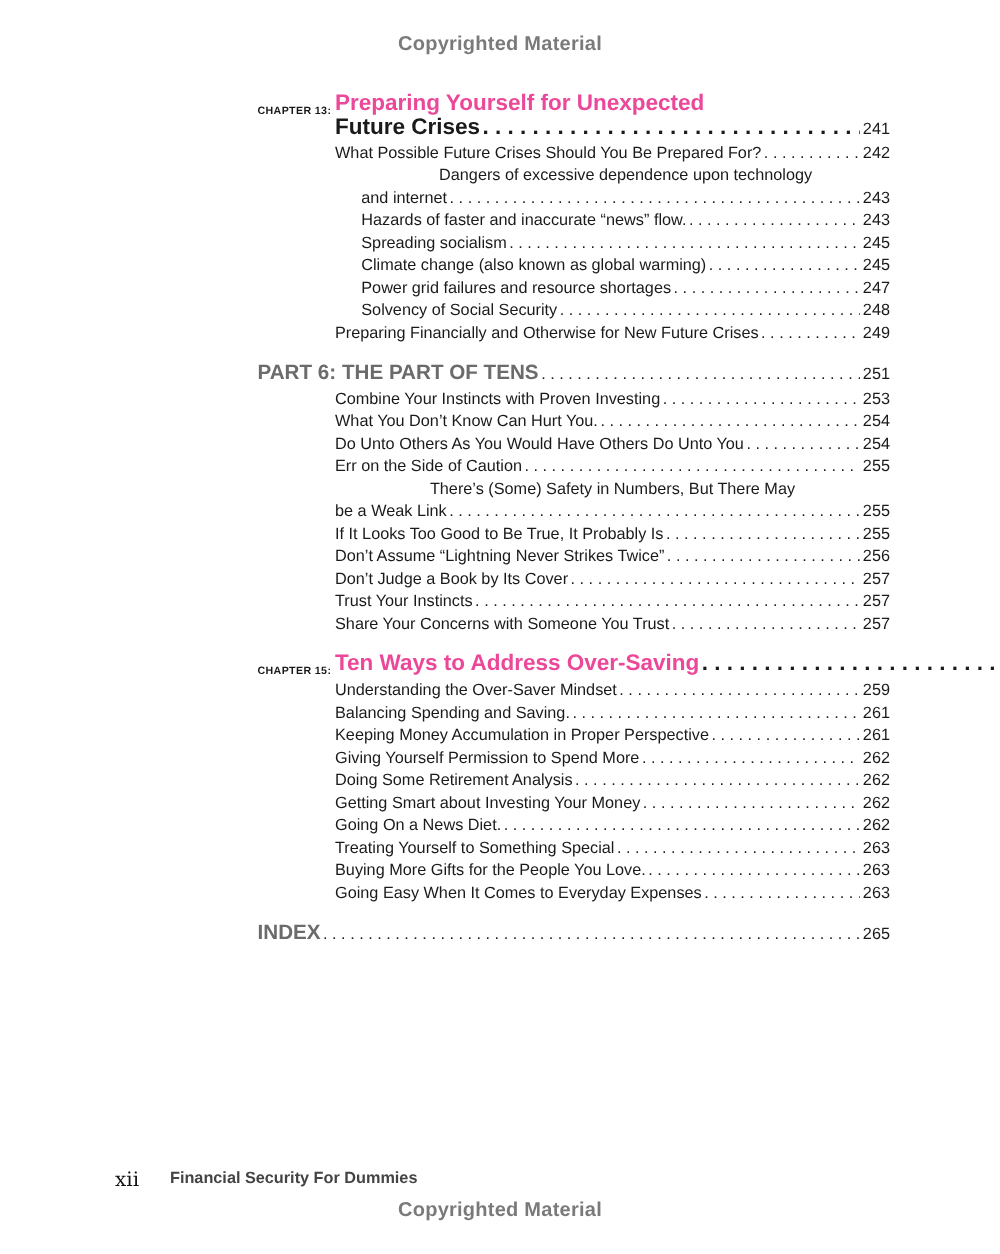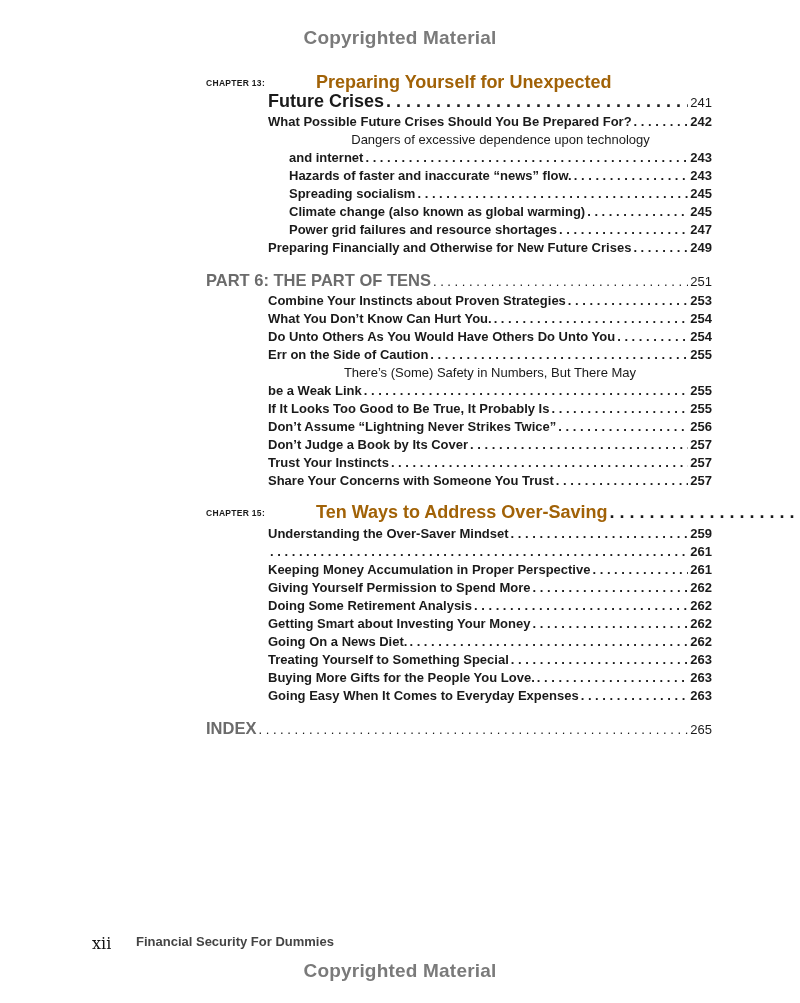--- a/index.html
+++ b/index.html
@@ -1,34 +1,34 @@
 <!DOCTYPE html>
 <html><head>
 <meta charset="utf-8">
 <style>
   html, body { margin:0; padding:0; background:#fff; }
   body { width:800px; height:1003px; position:relative; overflow:hidden;
          font-family:"Liberation Sans", sans-serif; color:#1a1a1a; }
   .watermark { position:absolute; left:0; width:800px; text-align:center;
                font-family:"Liberation Sans", sans-serif; font-weight:bold;
-               font-size:19px; color:#7a7a7a; letter-spacing:0.2px; }
+               font-size:16px; color:#7a7a7a; letter-spacing:0.2px; }
   .wm-top { top:27px; }
   .wm-bottom { top:960px; }
 
   .toc { position:absolute; left:206px; top:72px; width:506px; }
-  .row { display:flex; align-items:baseline; white-space:nowrap;font-weight:bold; }
+  .row { display:flex; align-items:baseline; white-space:nowrap; }
   .row .label { flex:0 0 auto; }
   .row .dots { flex:1 1 auto; overflow:hidden; white-space:nowrap; color:#1a1a1a;
                letter-spacing:2.2px; margin:0 2px; }
   .row .dots::after { content:". . . . . . . . . . . . . . . . . . . . . . . . . . . . . . . . . . . . . . . . . . . . . . . . . . . . . . . . . . . . . . . . . . . . . . . . . . . . . . . . . . . . . . . . . . . . . . . . . . . . . . . . . . . . ."; letter-spacing:0; }
   .row .page { flex:0 0 auto; }
 
-  .chapter-head { display:flex; align-items:center;gap:48px; }
+  .chapter-head { display:flex; align-items:flex-end; }
   .chapter-tag { font-size:8.5px; font-weight:bold; letter-spacing:0.3px; width:62px; flex:0 0 62px; white-space:nowrap; }
-  .chapter-title { font-size:18px; font-weight:bold; color:#a16207; }
+  .chapter-title { font-size:18px; font-weight:bold; color:#ec4899; }
   .chapter-block { }
   .chapter-cont { padding-left:62px; }
   .chapter-cont .row { font-size:18px; font-weight:bold; }
   .chapter-cont .row .page { font-size:13px; font-weight:normal; }
   .chapter-head .row { flex:1 1 auto; font-size:18px; font-weight:bold; }
 
   .sec { padding-left:62px; font-size:13px; line-height:18px; }
   .sub { padding-left:83px; font-size:13px; line-height:18px; }
   .sub .wrapfirst, .sec .wrapfirst { display:block; white-space:nowrap;text-align:center; }
 
@@ -86,20 +86,25 @@
       <div class="row">
         <span class="label">Climate change (also known as global warming)</span>
         <span class="dots"></span>
         <span class="page">245</span>
       </div>
       <div class="row">
         <span class="label">Power grid failures and resource shortages</span>
         <span class="dots"></span>
         <span class="page">247</span>
       </div>
+      <div class="row">
+        <span class="label">Solvency of Social Security</span>
+        <span class="dots"></span>
+        <span class="page">248</span>
+      </div>
     </div>
     <div class="sec">
       <div class="row">
         <span class="label">Preparing Financially and Otherwise for New Future Crises</span>
         <span class="dots"></span>
         <span class="page">249</span>
       </div>
     </div>
   </div>
 
@@ -107,21 +112,21 @@
     <div class="row">
       <span class="label">PART 6: THE PART OF TENS</span>
       <span class="dots"></span>
       <span class="page">251</span>
     </div>
   </div>
 
   <div class="chapter-block" style="margin-top:2px;">
     <div class="sec" style="margin-top:2px;">
       <div class="row">
-          <span class="label">Combine Your Instincts about Proven Strategies</span>
+          <span class="label">Combine Your Instincts with Proven Investing</span>
           <span class="dots"></span>
           <span class="page">253</span>
         </div>
       <div class="row">
           <span class="label">What You Don’t Know Can Hurt You.</span>
           <span class="dots"></span>
           <span class="page">254</span>
         </div>
       <div class="row">
           <span class="label">Do Unto Others As You Would Have Others Do Unto You</span>
@@ -176,20 +181,21 @@
 
       </div>
     </div>
     <div class="sec" style="margin-top:2px;">
       <div class="row">
           <span class="label">Understanding the Over-Saver Mindset</span>
           <span class="dots"></span>
           <span class="page">259</span>
         </div>
       <div class="row">
+          <span class="label">Balancing Spending and Saving.</span>
           <span class="dots"></span>
           <span class="page">261</span>
         </div>
       <div class="row">
           <span class="label">Keeping Money Accumulation in Proper Perspective</span>
           <span class="dots"></span>
           <span class="page">261</span>
         </div>
       <div class="row">
           <span class="label">Giving Yourself Permission to Spend More</span>

